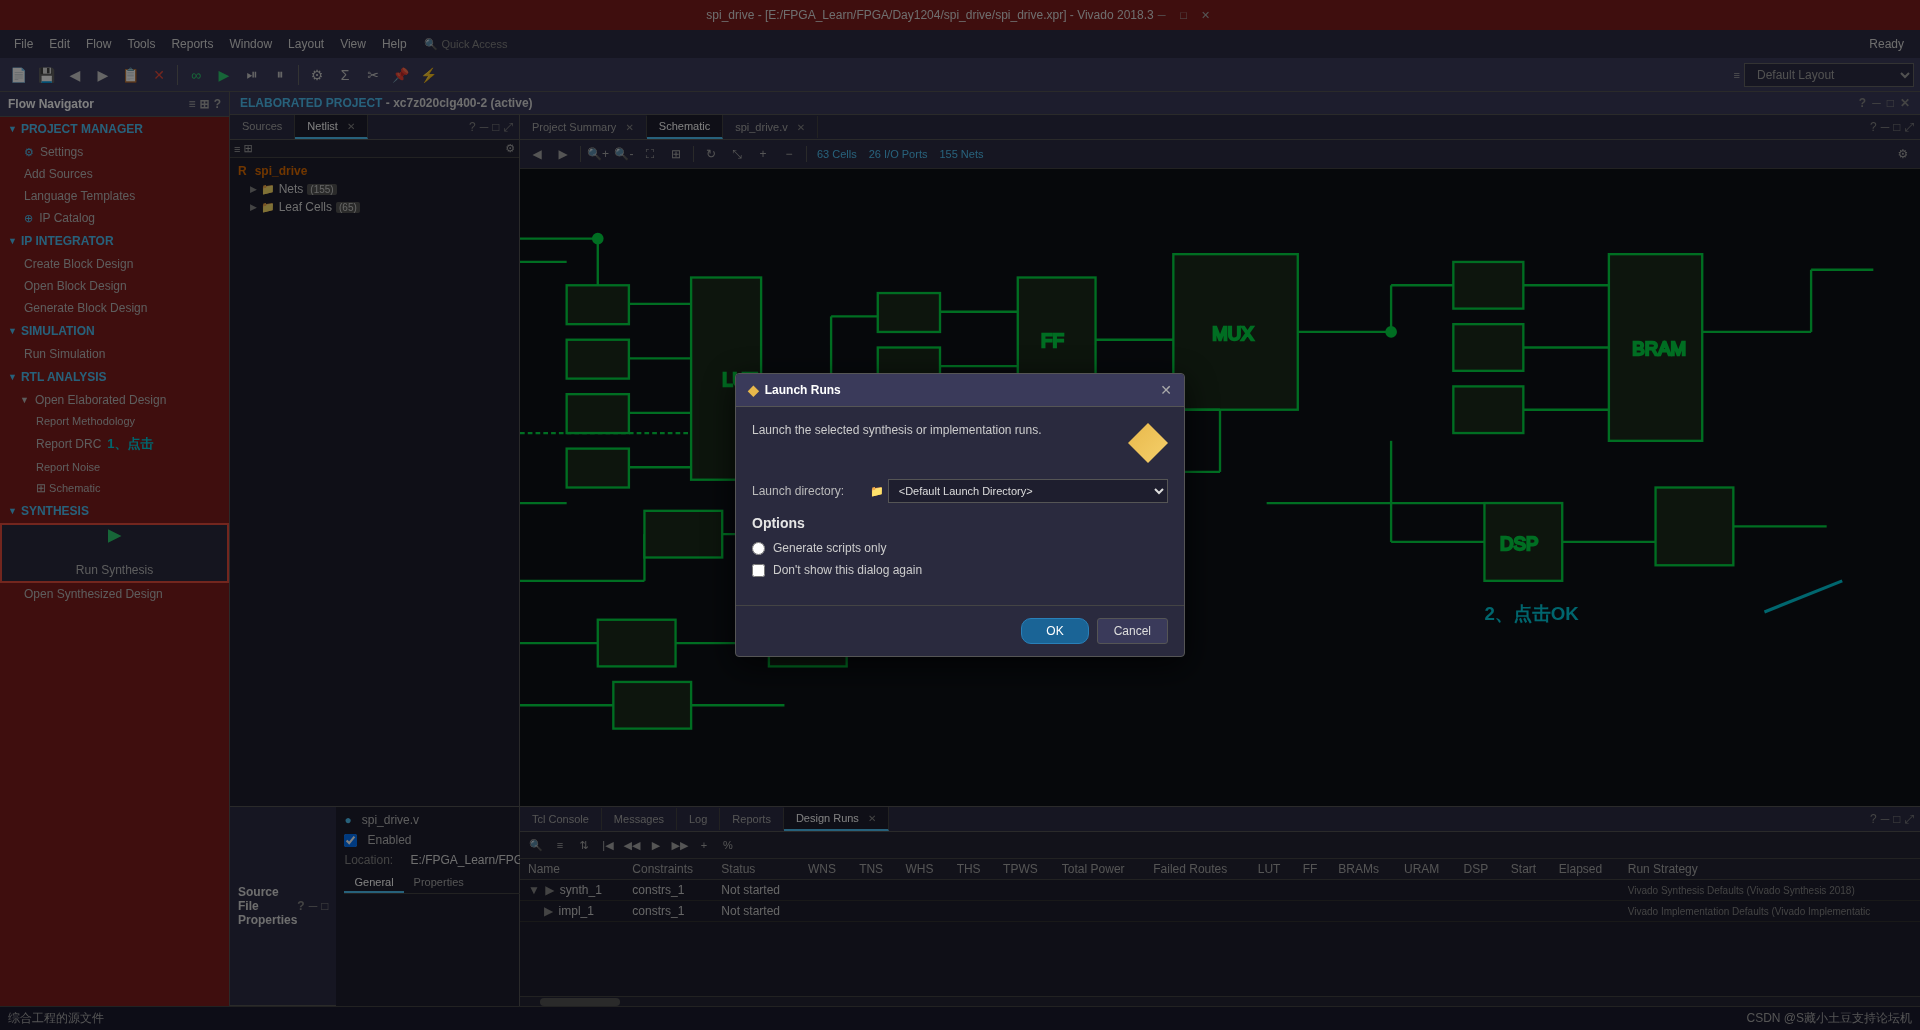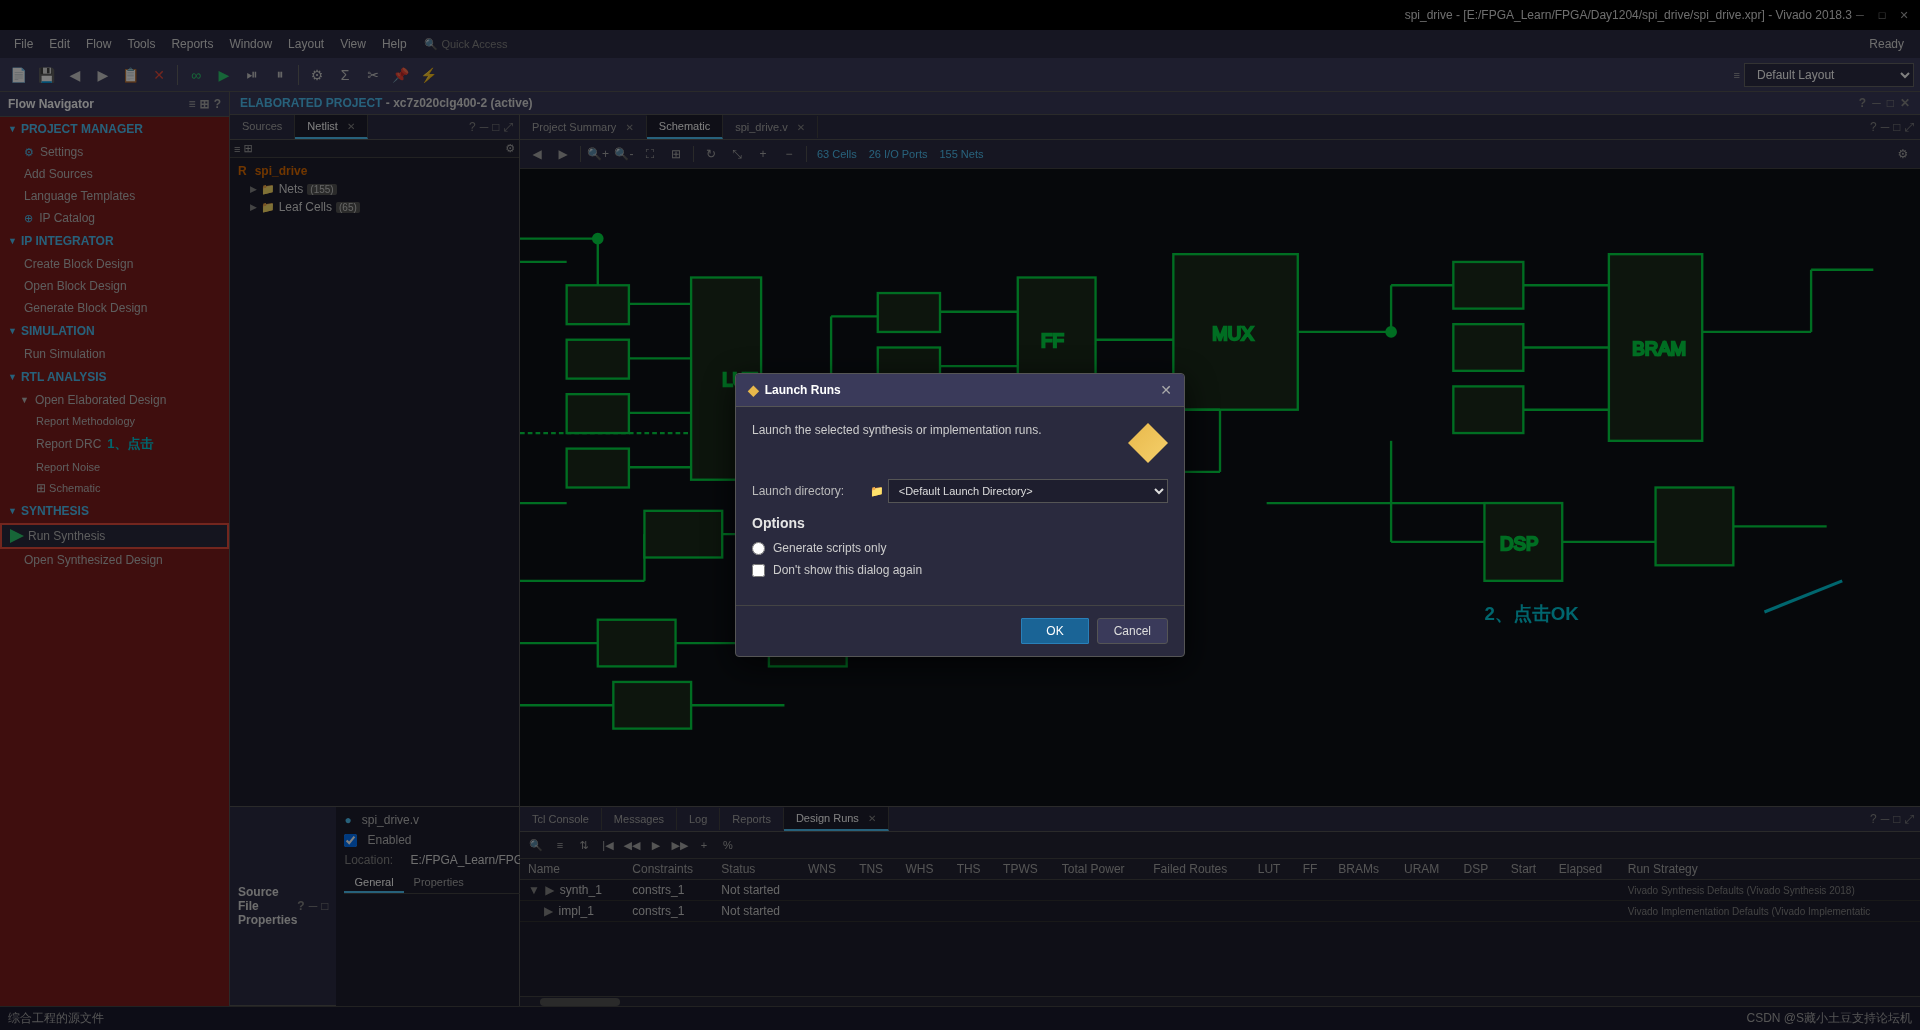--- a/index.html
+++ b/index.html
@@ -1,26 +1,26 @@
 <!DOCTYPE html>
 <html><head>
   <meta charset="utf-8">
   <style>
     * { box-sizing: border-box; margin: 0; padding: 0; font-family: 'Segoe UI', Arial, sans-serif; font-size: 12px; }
     body { width: 1920px; height: 1030px; overflow: hidden; background: #f0f0f0; }
 
     
     .title-bar {
       height: 30px;
-      background: #000000;
+      background: #7f1d1d;
       color: #ccc;
       display: flex;
       align-items: center;
       padding: 0 8px;
-      justify-content: flex-end;
+      justify-content: center;
     }
     .title-bar-text { font-size: 12px; color: #ddd; }
     .title-bar-controls { display: flex; gap: 6px; }
     .title-bar-btn { width: 16px; height: 16px; display: flex; align-items: center; justify-content: center; cursor: pointer; color: #aaa; font-size: 11px; }
 
     
     .menu-bar {
       height: 28px;
       background: #2d2d44;
       display: flex;
@@ -49,21 +49,21 @@
     .toolbar-btn {
       width: 26px; height: 26px;
       display: flex; align-items: center; justify-content: center;
       cursor: pointer; color: #ccc; font-size: 14px;
       border-radius: 2px;
     }
     .toolbar-sep { width: 1px; height: 20px; background: #666; margin: 0 3px; }
     .toolbar-right { margin-left: auto; display: flex; align-items: center; gap: 4px; }
     .layout-dropdown {
       background: #2d2d44;
-      color: #ffffff;
+      color: #a3a3a3;
       border: 1px solid #666;
       padding: 3px 8px;
       font-size: 12px;
       cursor: pointer;
       width: 170px;
     }
 
     
     .main-layout {
       display: flex;
@@ -379,21 +379,21 @@
       padding: 12px 16px;
       border-top: 1px solid #444;
     }
     .btn-ok {
       background: #1a6496;
       color: #fff;
       border: 1px solid #2980b9;
       padding: 5px 24px;
       cursor: pointer;
       font-size: 12px;
-      border-radius: 1px;
+      border-radius: 10px;
     }
     .btn-cancel {
       background: #3a3a5a;
       color: #ddd;
       border: 1px solid #555;
       padding: 5px 16px;
       cursor: pointer;
       font-size: 12px;
       border-radius: 3px;
     }
@@ -421,22 +421,23 @@
     .scroll-thumb {
       height: 8px;
       width: 80px;
       background: #555;
       border-radius: 4px;
       margin-left: 20px;
     }
 
     .run-synthesis-btn {
       display: flex;
-      gap: 4px;
+      gap: 20px;
       cursor: pointer;
+      flex-direction: column;
     }
     .run-btn-icon {
       width: 14px; height: 14px;
       background: #2ecc71;
       clip-path: polygon(0 0, 100% 50%, 0 100%);
       display: inline-block;
     }
   </style>
 </head>
 <body>

